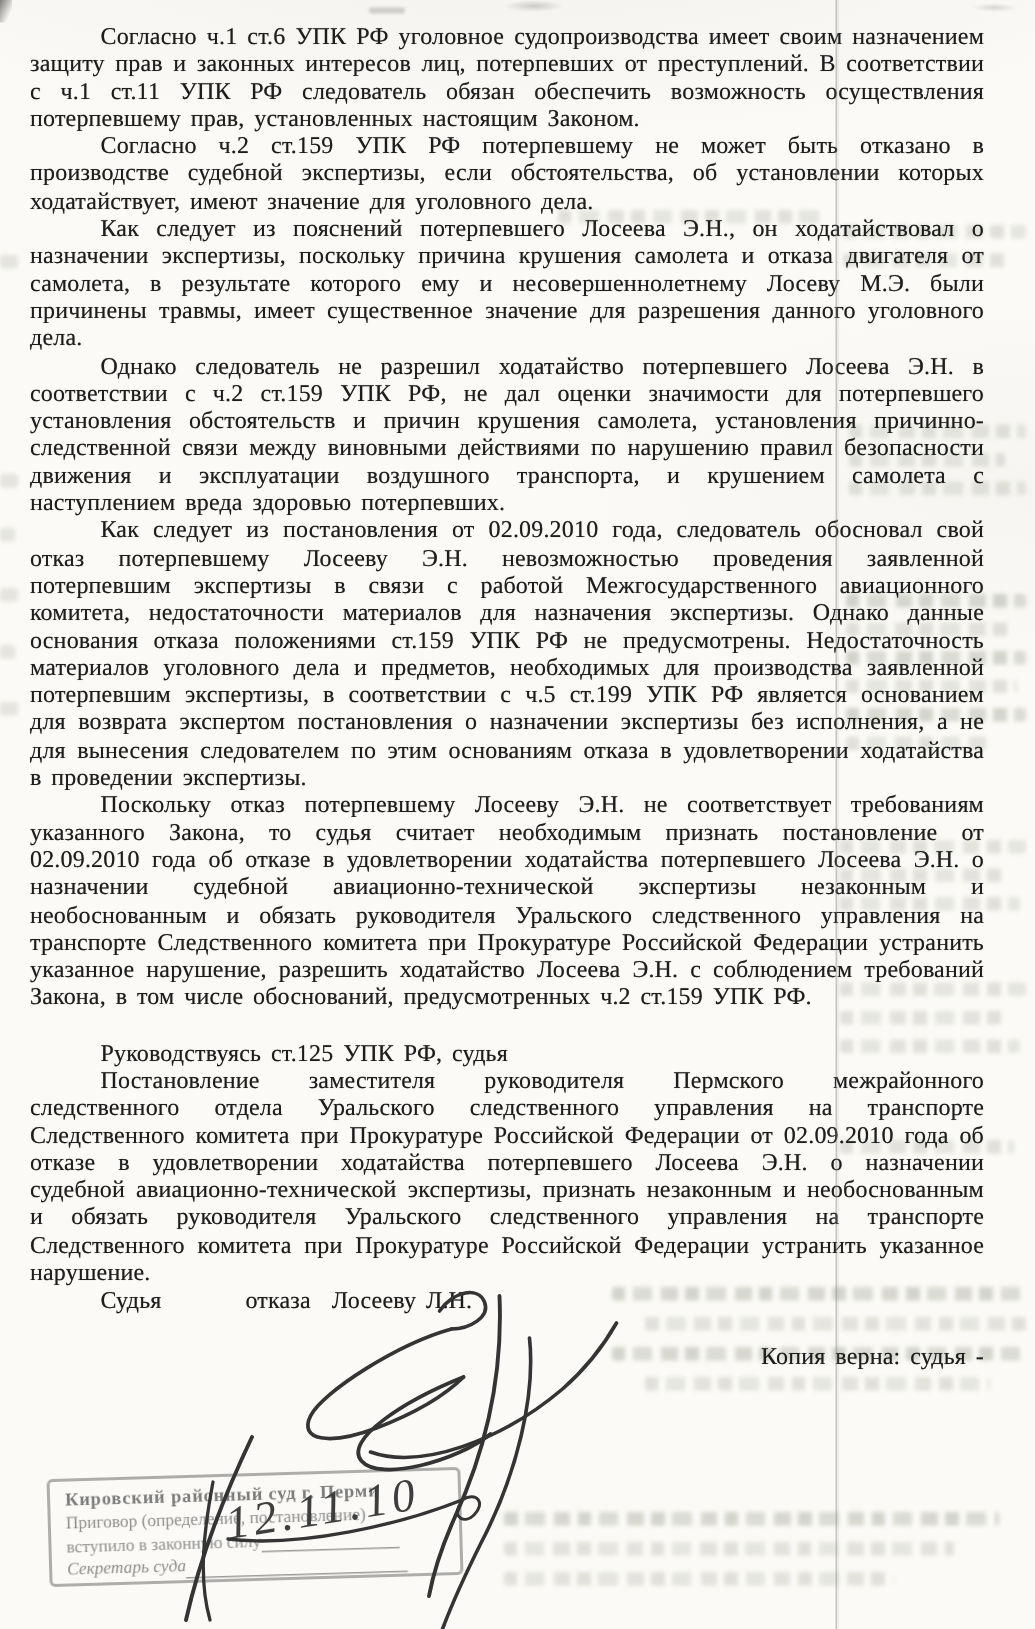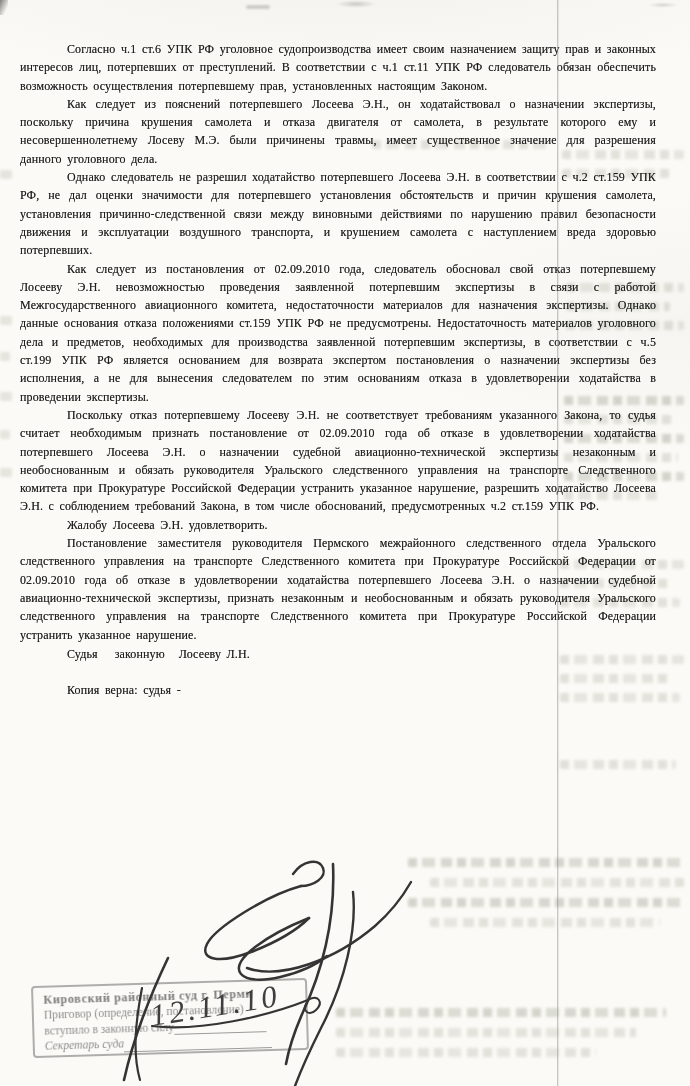--- a/index.html
+++ b/index.html
@@ -8,35 +8,35 @@
     background:
       radial-gradient(ellipse 900px 300px at 50% -80px, rgba(190,190,185,0.18), transparent 60%),
       radial-gradient(ellipse 500px 200px at 100% 30%, rgba(200,200,195,0.10), transparent 70%),
       linear-gradient(#fbfaf6, #fbfaf6);
     overflow:hidden;
     font-family:"Liberation Serif", "DejaVu Serif", serif;
     color:#1d1d1d;
   }
   
   .content {
-    position:absolute; left:20px; top:40px; width:636px; z-index:2;
-    font-size:12px; line-height:18.3px; text-align:justify;
+    position:absolute; left:20px; top:16px; width:636px; z-index:2;
+    font-size:16px; line-height:18.3px; text-align:justify;
     word-spacing:2.4px; letter-spacing:0.12px;
     text-shadow:0 0 0.5px rgba(20,20,20,0.55);
   }
   .content p { margin:0; text-indent:47px; }
   .guided { margin-top:19px !important; text-align:left; }
   .res-heading {
     text-indent:0 !important; text-align:center; padding-left:46px;
     letter-spacing:1px; margin-top:2px !important;
   }
   .judge-line { text-align:left; margin-top:1px !important; }
-  .judge-line .gap-a { margin-right:17px; }
+  .judge-line .gap-a { margin-right:56px; }
   .judge-line .gap-b { margin-right:14px; }
-  .copy-line { text-align:left; margin-top:18px !important; }
+  .copy-line { text-align:right; margin-top:18px !important; }
 
   
   .fold-line {
     position:absolute; left:557px; top:0; width:1px; height:1086px;
     background:rgba(125,125,125,0.42); z-index:6;
     box-shadow:1px 0 1px rgba(160,160,160,0.25);
   }
 
   
   .bleed {
@@ -116,30 +116,31 @@
   <div class="bleed light" style="left:336px;top:1048px;width:260px;"></div>
   <div class="bleed dash light" style="left:0;top:170px;width:12px;"></div>
   <div class="bleed dash light" style="left:0;top:316px;width:12px;"></div>
   <div class="bleed dash light" style="left:0;top:352px;width:10px;"></div>
   <div class="bleed dash light" style="left:0;top:392px;width:12px;"></div>
   <div class="bleed dash light" style="left:0;top:430px;width:10px;"></div>
   <div class="bleed dash light" style="left:0;top:468px;width:12px;"></div>
 
   <div class="content">
     <p class="para">Согласно  ч.1 ст.6 УПК РФ  уголовное судопроизводства имеет  своим назначением защиту  прав и  законных интересов лиц, потерпевших от преступлений.  В соответствии с ч.1 ст.11 УПК РФ следователь  обязан обеспечить возможность осуществления потерпевшему прав, установленных настоящим Законом.</p>
+    <p class="para">Согласно  ч.2 ст.159 УПК РФ  потерпевшему  не может быть отказано в производстве судебной экспертизы,  если обстоятельства, об установлении  которых ходатайствует,  имеют значение для  уголовного дела.</p>
     <p class="para">Как следует из пояснений  потерпевшего Лосеева Э.Н.,  он ходатайствовал о назначении экспертизы,  поскольку  причина крушения самолета и отказа двигателя от самолета, в результате которого  ему  и  несовершеннолетнему  Лосеву М.Э.  были причинены  травмы,  имеет существенное  значение для разрешения  данного уголовного дела.</p>
     <p class="para">Однако следователь не разрешил ходатайство  потерпевшего  Лосеева Э.Н. в соответствии с  ч.2 ст.159 УПК РФ,  не дал оценки значимости  для потерпевшего  установления обстоятельств и причин крушения самолета, установления причинно-следственной  связи  между виновными  действиями  по  нарушению  правил  безопасности  движения  и  эксплуатации воздушного транспорта, и крушением  самолета с  наступлением вреда  здоровью потерпевших.</p>
     <p class="para">Как следует из постановления от  02.09.2010 года,  следователь  обосновал свой отказ потерпевшему  Лосееву Э.Н.  невозможностью проведения  заявленной  потерпевшим экспертизы в связи с работой Межгосударственного авиационного комитета,  недостаточности материалов для  назначения  экспертизы. Однако  данные  основания отказа положениями  ст.159 УПК РФ не предусмотрены.  Недостаточность  материалов уголовного дела и предметов, необходимых для производства  заявленной потерпевшим экспертизы,  в соответствии с ч.5 ст.199 УПК РФ является  основанием  для возврата экспертом постановления  о назначении  экспертизы без  исполнения, а не для вынесения следователем по  этим основаниям отказа в удовлетворении ходатайства в проведении экспертизы.</p>
     <p class="para">Поскольку отказ потерпевшему Лосееву Э.Н. не соответствует требованиям  указанного Закона,  то судья считает необходимым признать постановление  от 02.09.2010 года  об отказе в удовлетворении ходатайства потерпевшего  Лосеева Э.Н.  о назначении судебной авиационно-технической экспертизы  незаконным и необоснованным и обязать руководителя Уральского следственного управления на транспорте Следственного комитета при Прокуратуре Российской Федерации  устранить  указанное нарушение,  разрешить  ходатайство  Лосеева Э.Н. с соблюдением требований Закона,  в том числе  обоснований, предусмотренных  ч.2 ст.159 УПК РФ.</p>
 
-    <p class="para">Жалобу Лосеева Э.Н. удовлетворить.</p>
+    <p class="para guided">Руководствуясь ст.125 УПК РФ, судья</p>
     <p class="para">Постановление  заместителя руководителя Пермского межрайонного следственного отдела Уральского следственного управления на транспорте Следственного комитета при Прокуратуре Российской Федерации  от 02.09.2010 года об отказе в удовлетворении ходатайства потерпевшего Лосеева Э.Н.  о назначении судебной авиационно-технической экспертизы, признать незаконным и необоснованным и обязать руководителя Уральского следственного управления на транспорте Следственного комитета при Прокуратуре Российской Федерации  устранить  указанное нарушение.</p>
 
     <p class="para judge-line">
-      <span class="gap-a">Судья</span><span class="gap-b">законную</span><span>Лосееву Л.Н.</span>
+      <span class="gap-a">Судья</span><span class="gap-b">отказа</span><span>Лосееву Л.Н.</span>
     </p>
     <p class="para copy-line">Копия верна: судья -</p>
   </div>
 
   <svg class="ink" style="left:185px;top:852px;" width="260" height="240" viewBox="0 0 260 240">
     <path d="M 108 22 C 118 8 134 6 138 16 C 142 26 128 34 116 34" stroke-width="2.4"></path>
     <path d="M 148 12 C 150 58 142 108 118 160 C 110 178 104 196 101 212" stroke-width="2.6"></path>
     <path d="M 116 34 C 80 44 30 76 22 92 C 14 108 34 112 66 100 C 92 90 112 78 124 66" stroke-width="2.5"></path>
     <path d="M 124 66 C 84 82 44 108 56 122 C 68 136 120 122 142 104" stroke-width="2.5"></path>
     <path d="M 62 116 C 96 128 150 108 190 74 C 206 60 218 44 226 30" stroke-width="2.4"></path>

